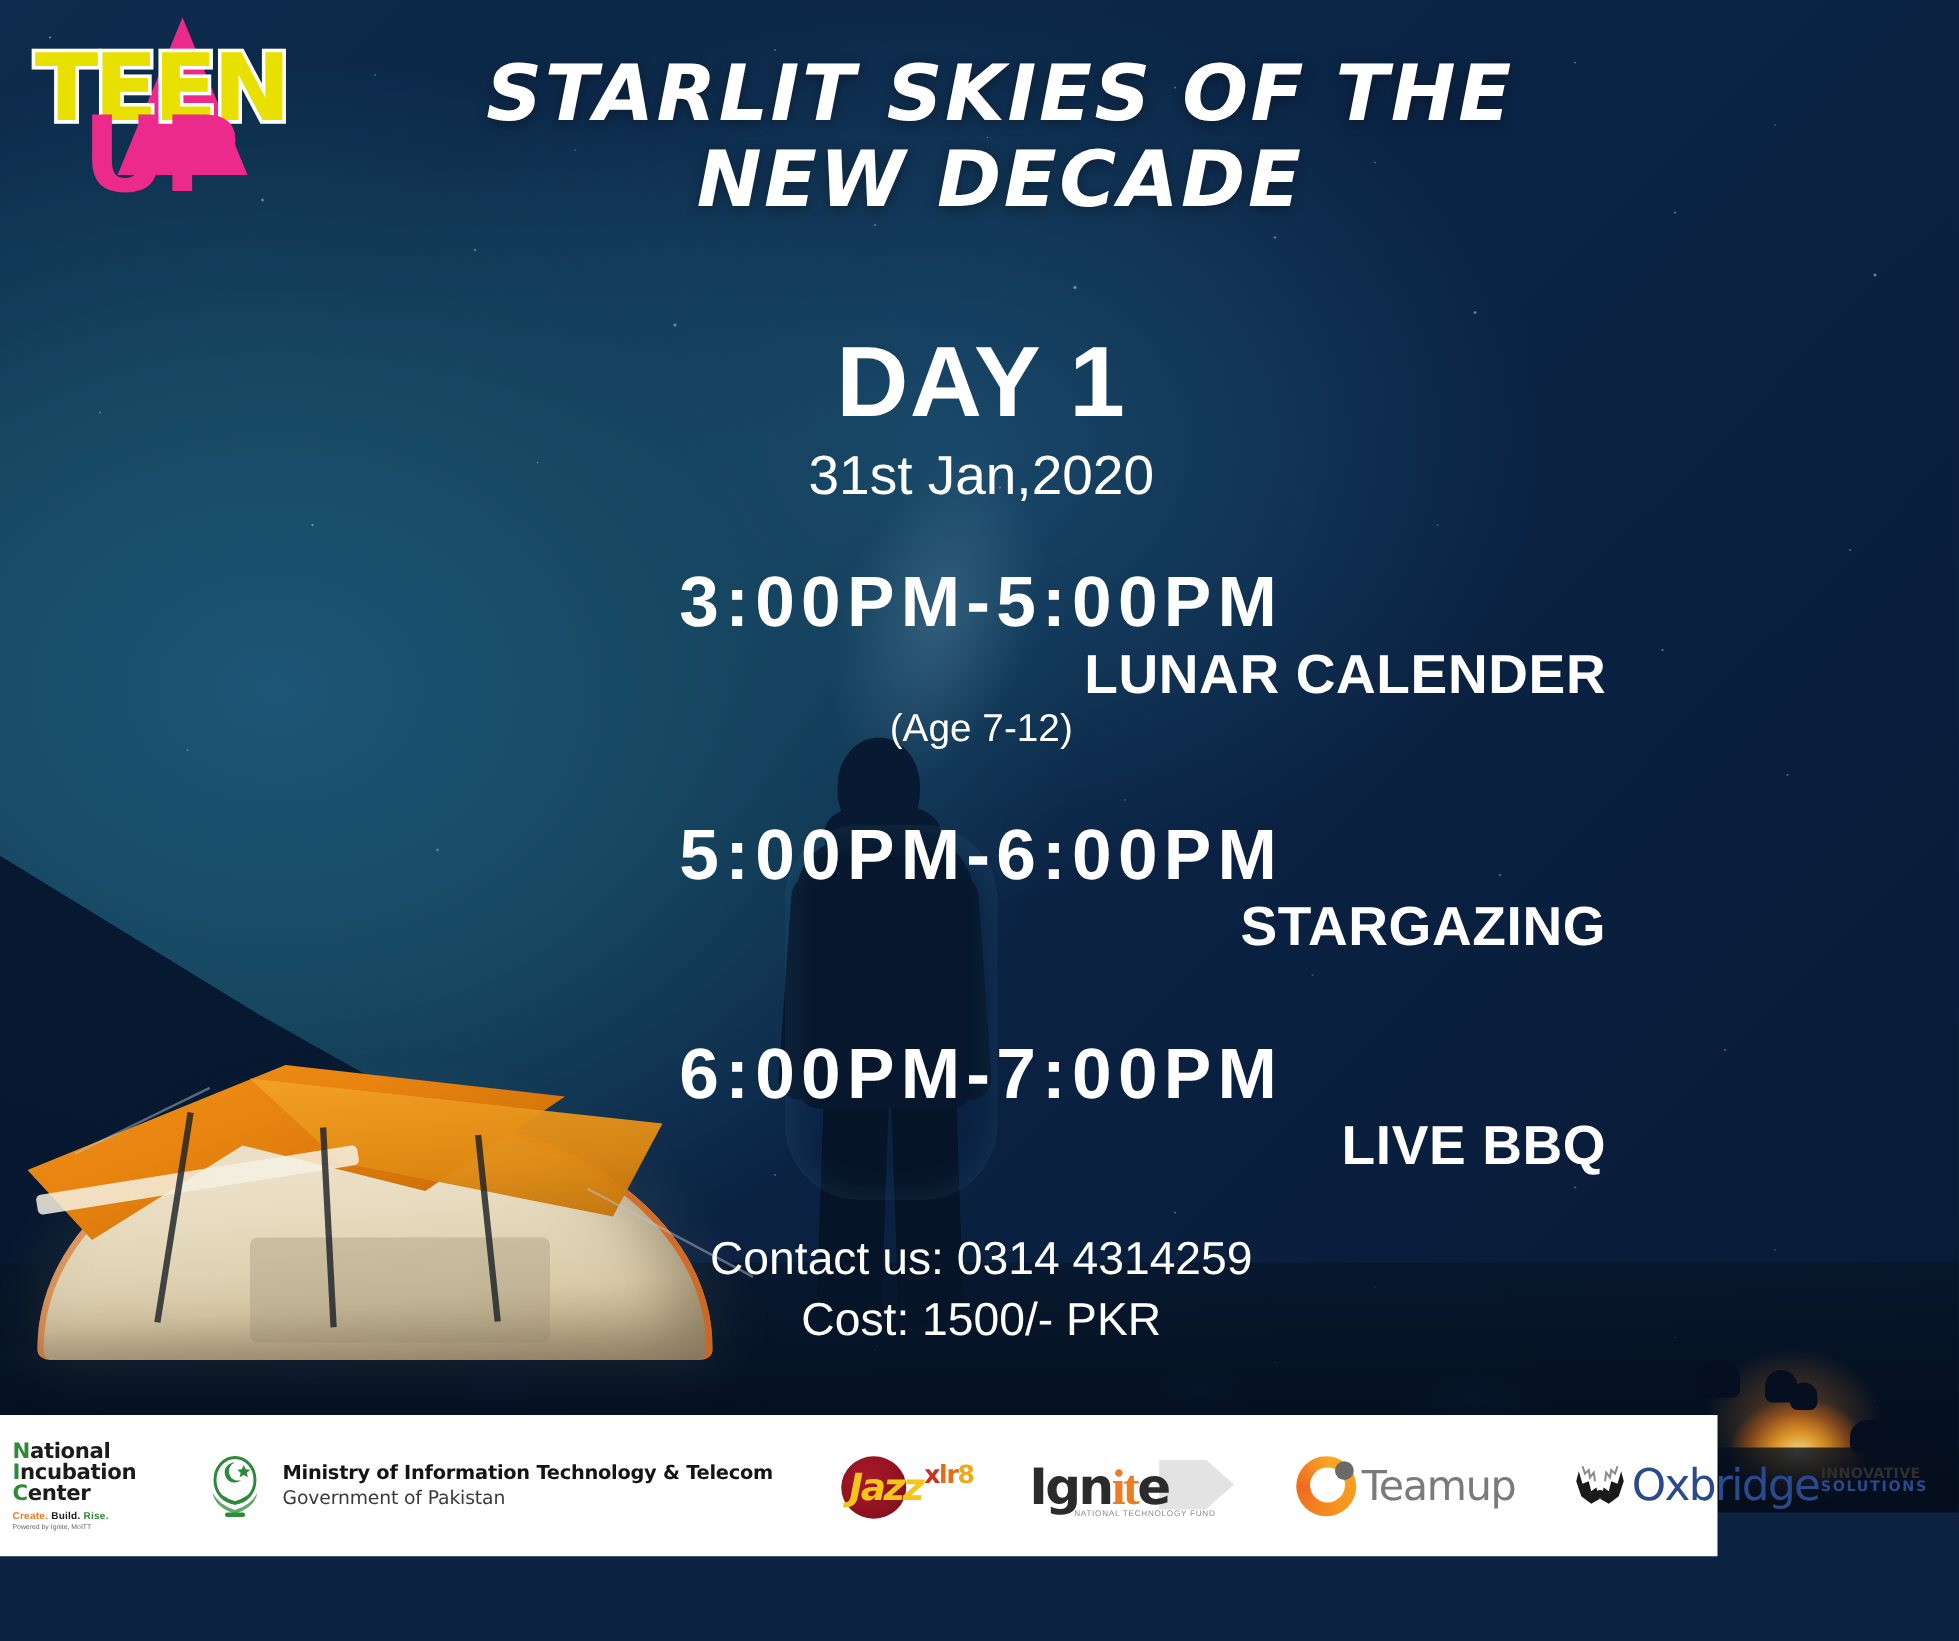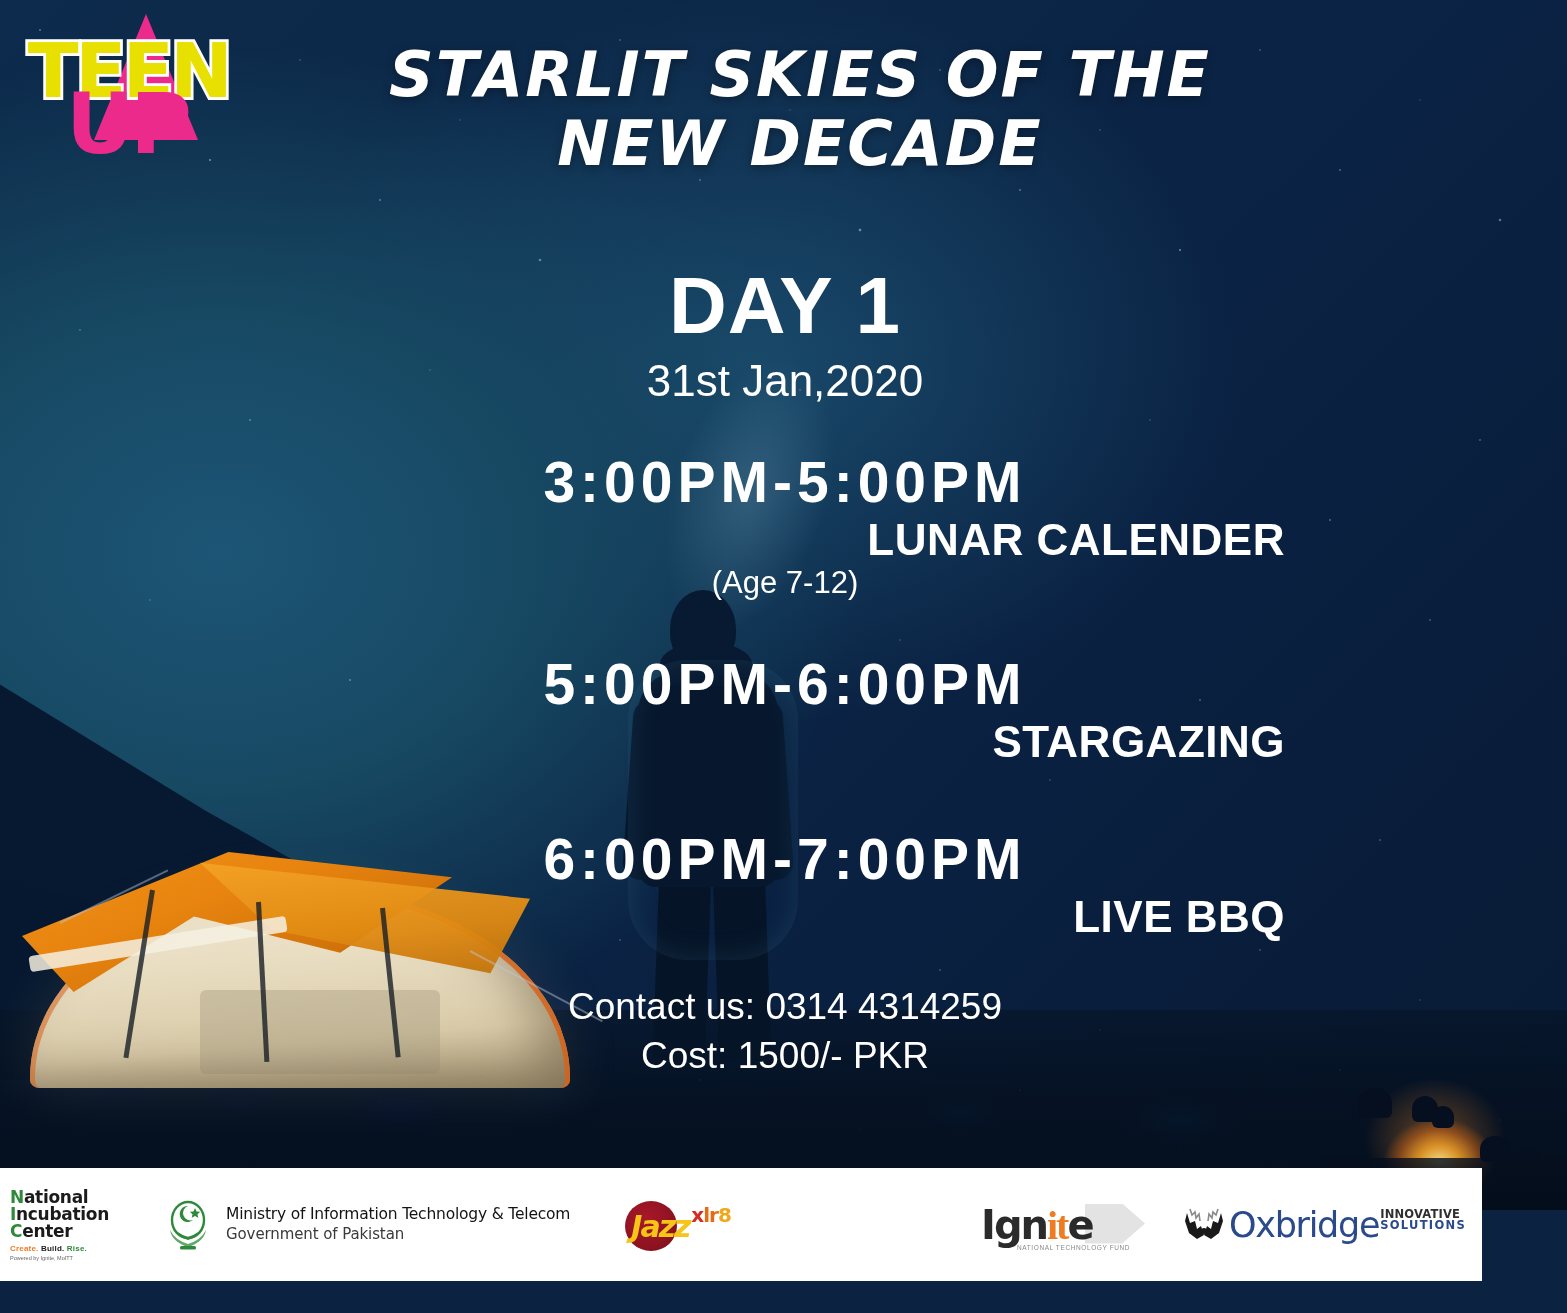--- a/index.html
+++ b/index.html
@@ -339,22 +339,22 @@
   .contact {
     margin-top: 42px;
     font-size: 37px;
     font-weight: 300;
     line-height: 1.32;
   }
 
   
   .footer {
     position: absolute;
-    left: 0; top: 1168px;
-    width: 1482px; height: 113px;
+    left: 0; top: 1132px;
+    width: 1374px; height: 113px;
     background: #ffffff;
     display: flex;
     align-items: center;
   }
   .spon { position: relative; flex: 0 0 auto; }
 
   
   .nic { margin-left: 10px; width: 130px; }
   .nic-l {
     font-family: "DejaVu Sans", sans-serif;
@@ -379,21 +379,21 @@
   .min { margin-left: 22px; display: flex; align-items: center; }
   .min-emblem {
     width: 52px; height: 58px;
     position: relative;
     margin-right: 12px;
   }
   .min-txt { line-height: 1.25; }
   .min-t1 {
     font-family: "DejaVu Sans", sans-serif;
     font-size: 15.5px;
-    font-weight: normal;
+    font-weight: bold;
     color: #141414;
     letter-spacing: -.2px;
   }
   .min-t2 {
     font-family: "DejaVu Sans", sans-serif;
     font-size: 15px;
     color: #3a3a3a;
     letter-spacing: -.1px;
   }
 
@@ -635,20 +635,24 @@
     </div>
 
     <div class="spacer"></div>
 
     <div class="spon ignite">
       <div class="ignite-chev"></div>
       <div class="ignite-word"><span>Ign</span><span class="ig-it">it</span><span>e</span></div>
       <div class="ignite-sub">NATIONAL TECHNOLOGY FUND</div>
     </div>
 
+    <div class="spon teamup">
+      <div class="tu-mark"></div>
+      <div class="tu-word">Teamup</div>
+    </div>
 
     <div class="spon oxb">
       <div class="oxb-mark">
         <svg width="46" height="40" viewBox="0 0 46 40">
           <path d="M6 8 l3 10 5 -2 2 8 4 -3 3 9 -7 4 -8-6 -4-12z" fill="#1a1a1a"></path>
           <path d="M40 8 l-3 10 -5 -2 -2 8 -4 -3 -3 9 7 4 8-6 4-12z" fill="#1a1a1a"></path>
           <path d="M9 4 l2 6 3 -3 1 6 3-4 1 7" stroke="#8a8a8a" stroke-width="1.6" fill="none"></path>
           <path d="M37 4 l-2 6 -3 -3 -1 6 -3-4 -1 7" stroke="#8a8a8a" stroke-width="1.6" fill="none"></path>
           <circle cx="23" cy="26" r="3" fill="#1a1a1a"></circle>
         </svg>

